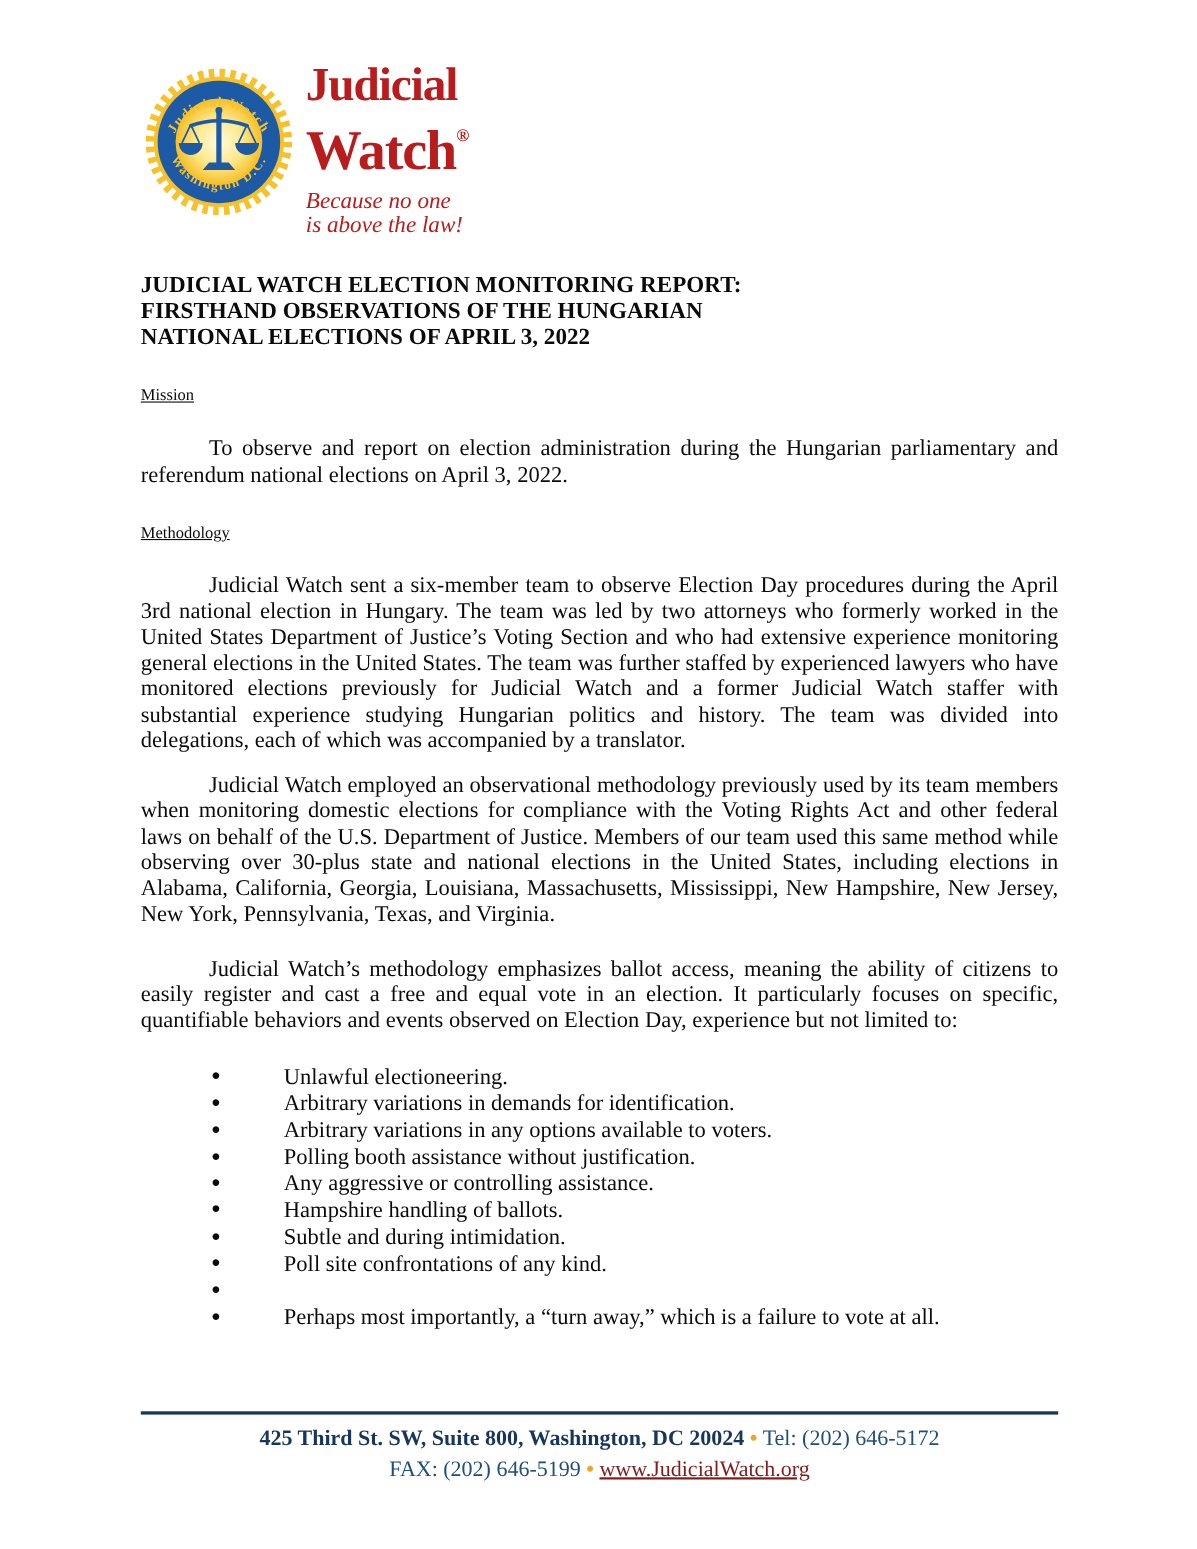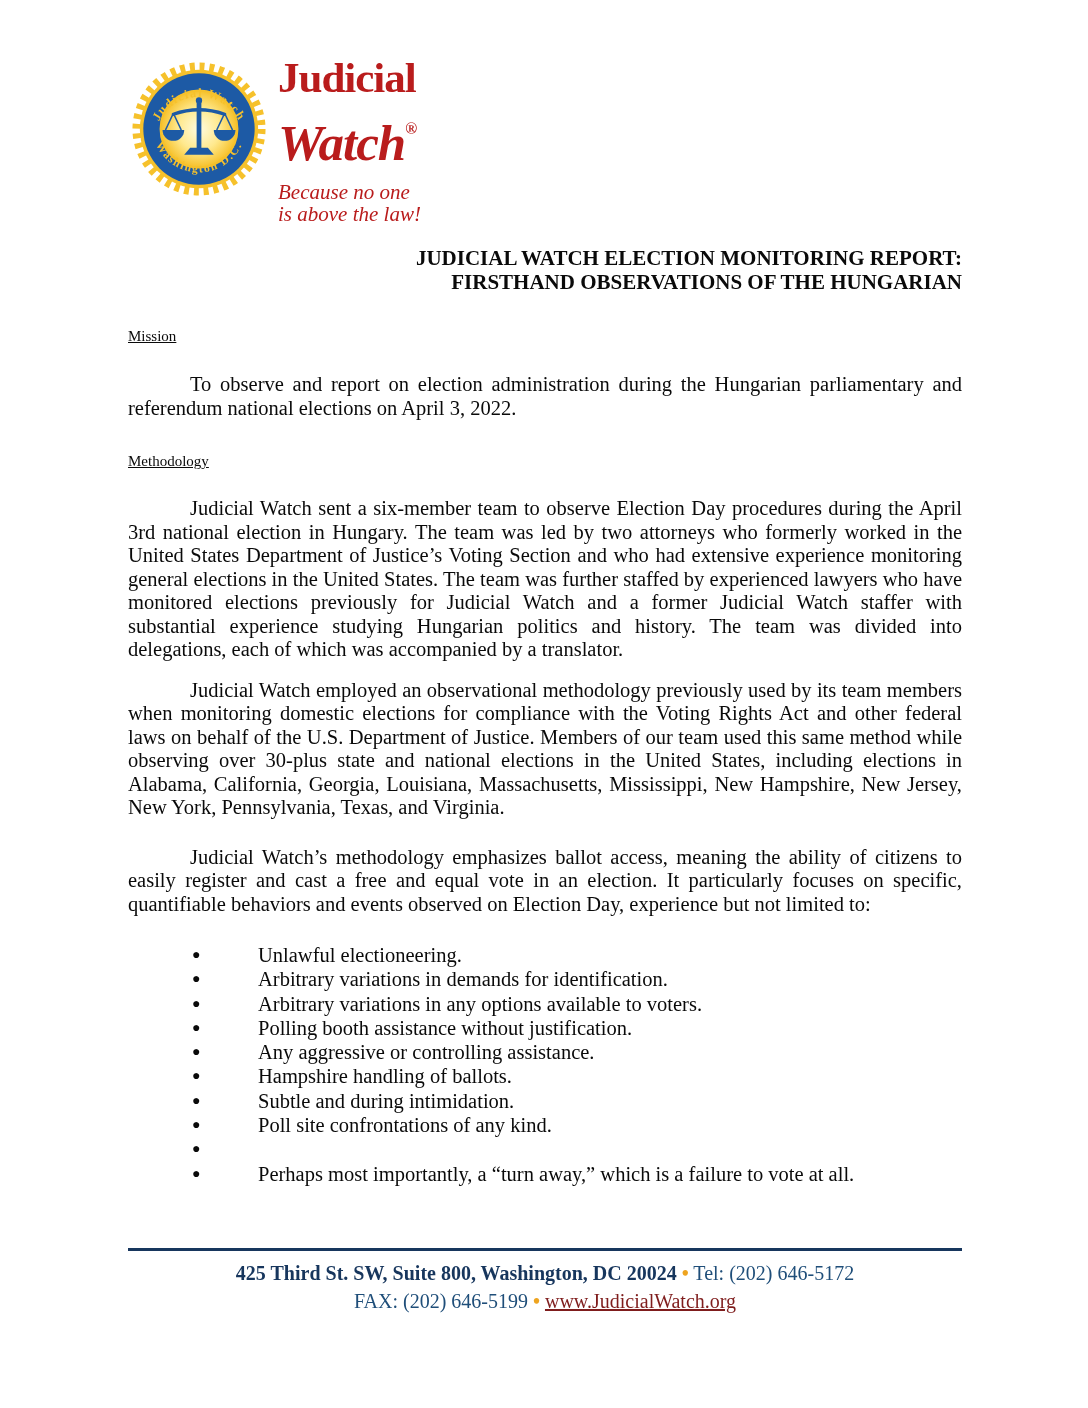--- a/index.html
+++ b/index.html
@@ -11,47 +11,47 @@
     position: relative;
     overflow: hidden;
   }
   .content { margin: 0 126px 0 128px; }
 
   
   .logo-row { display: flex; align-items: flex-start; padding-top: 58px; height: 142px; margin-left: 2px; }
   .seal-wrap { width: 138px; height: 142px; flex: 0 0 auto; }
   .wordmark { margin-left: 10px; color: #b91c1c; }
   .wm-line1 { font-size: 43px; font-weight: bold; line-height: 40px; letter-spacing: -1px; }
-  .wm-line2 { font-size: 51px; font-weight: bold; line-height: 62px; letter-spacing: -1px; font-style: italic; }
+  .wm-line2 { font-size: 51px; font-weight: bold; line-height: 52px; letter-spacing: -1px; }
   .wm-line2 sup { font-size: 16px; vertical-align: 26px; letter-spacing: 0; }
   .tagline { font-size: 21px; font-weight: normal; font-style: italic; line-height: 22px; margin-top: 7px; }
 
   
-  .title { margin-top: 46px; text-align: right; font-weight: bold; font-size: 21px; line-height: 24px; }
+  .title { margin-top: 46px; text-align: left; font-weight: bold; font-size: 21px; line-height: 24px; }
 
   
   .sec-heading { margin-top: 30px; font-size: 15px; line-height: 24px; }
   .sec-heading span { text-decoration: underline; }
   p.body-par {
     margin: 25px 0 0 0;
     font-size: 20.5px; line-height: 23.5px;
     text-align: justify;
     text-indent: 62px;
   }
   p.tight { margin-top: 17px; }
   p.roomy { margin-top: 26px; }
 
   
   ul.obs-list { list-style: none; margin: 27px 0 0 0; padding: 0; font-size: 20.5px; }
   ul.obs-list li { display: flex; line-height: 24.3px; }
   ul.obs-list .dot { width: 66px; margin-left: 64px; flex: 0 0 auto; font-size: 14px; }
   ul.obs-list .li-text { white-space: nowrap; }
 
   
-  .footer { position: absolute; left: 128px; right: 126px; top: 1248px; }
+  .footer { position: absolute; left: 128px; right: 126px; top: 1283px; }
   .footer-rule { border: 0; border-top: 3px solid #17365d; margin: 0 0 8px 0; }
   .footer-line { text-align: center; font-size: 20px; line-height: 28px; color: #1f4e79; white-space: nowrap; }
   .footer-address { font-weight: bold; color: #17365d; }
   .footer-sep { color: #eea41f; font-weight: bold; }
   .footer-link { color: #7f1d1d; text-decoration: underline; cursor: pointer; }
 </style>
 </head>
 <body>
 
 <div class="content">
@@ -99,20 +99,21 @@
       <div class="tagline">
         <div>Because no one</div>
         <div>is above the law!</div>
       </div>
     </div>
   </div>
 
   <div class="title">
     <div>JUDICIAL WATCH ELECTION MONITORING REPORT:</div>
     <div>FIRSTHAND OBSERVATIONS OF THE HUNGARIAN</div>
+    <div>NATIONAL ELECTIONS OF APRIL 3, 2022</div>
   </div>
 
   <div class="sec-heading"><span>Mission</span></div>
   <p class="body-par">To observe and report on election administration during the Hungarian parliamentary and referendum national elections on April 3, 2022.</p>
 
   <div class="sec-heading" style="margin-top:29px"><span>Methodology</span></div>
   <p class="body-par" style="margin-top:24px">Judicial Watch sent a six-member team to observe Election Day procedures during the April 3rd national election in Hungary.  The team was led by two attorneys who formerly worked in the United States Department of Justice’s Voting Section and who had extensive experience monitoring general elections in the United States.  The team was further staffed by experienced lawyers who have monitored elections previously for Judicial Watch and a former Judicial Watch staffer with substantial experience studying Hungarian politics and history.  The team was divided into delegations, each of which was accompanied by a translator.</p>
   <p class="body-par tight">Judicial Watch employed an observational methodology previously used by its team members when monitoring domestic elections for compliance with the Voting Rights Act and other federal laws on behalf of the U.S. Department of Justice.  Members of our team used this same method while observing over 30-plus state and national elections in the United States, including elections in Alabama, California, Georgia, Louisiana, Massachusetts, Mississippi, New Hampshire, New Jersey, New York, Pennsylvania, Texas, and Virginia.</p>
   <p class="body-par roomy">Judicial Watch’s methodology emphasizes ballot access, meaning the ability of citizens to easily register and cast a free and equal vote in an election.  It particularly focuses on specific, quantifiable behaviors and events observed on Election Day, experience but not limited to:</p>
 

